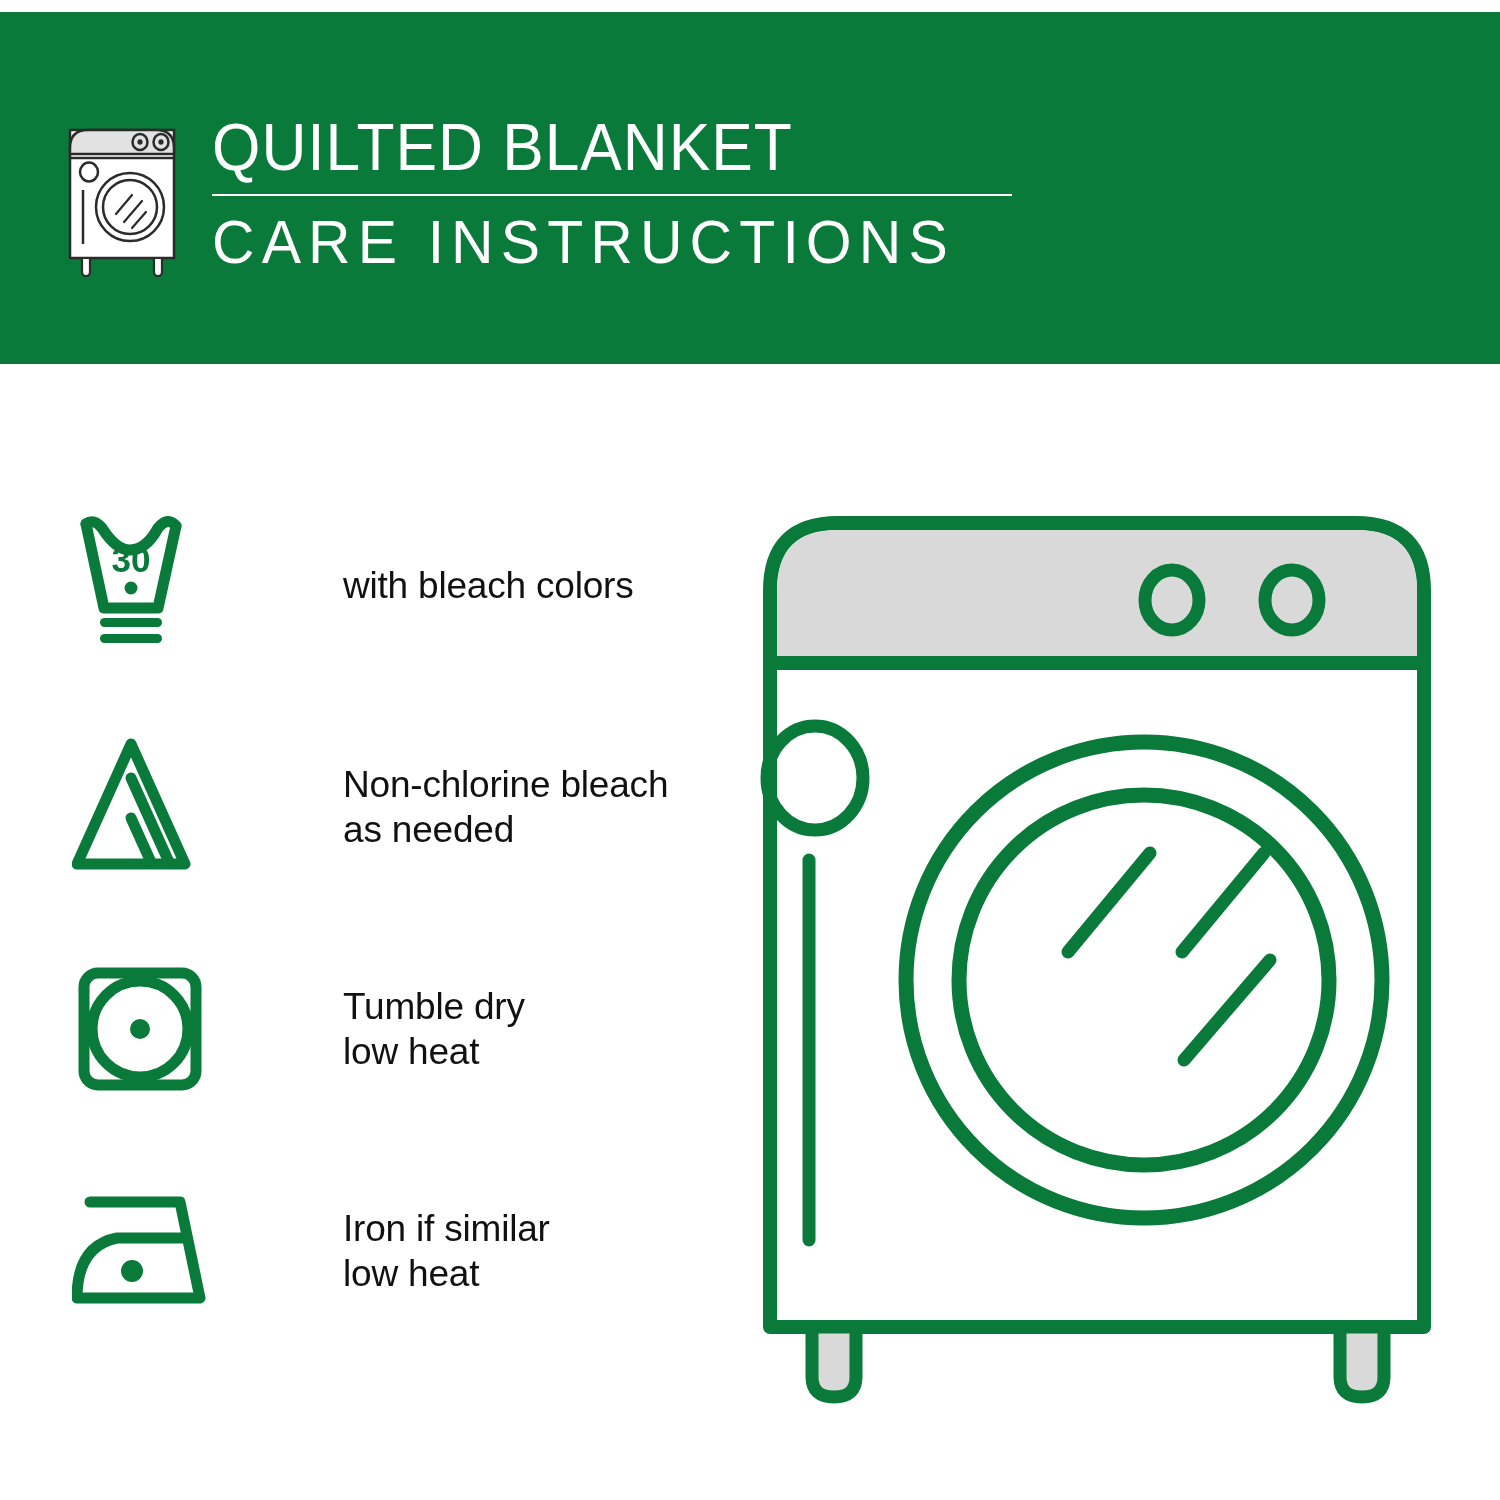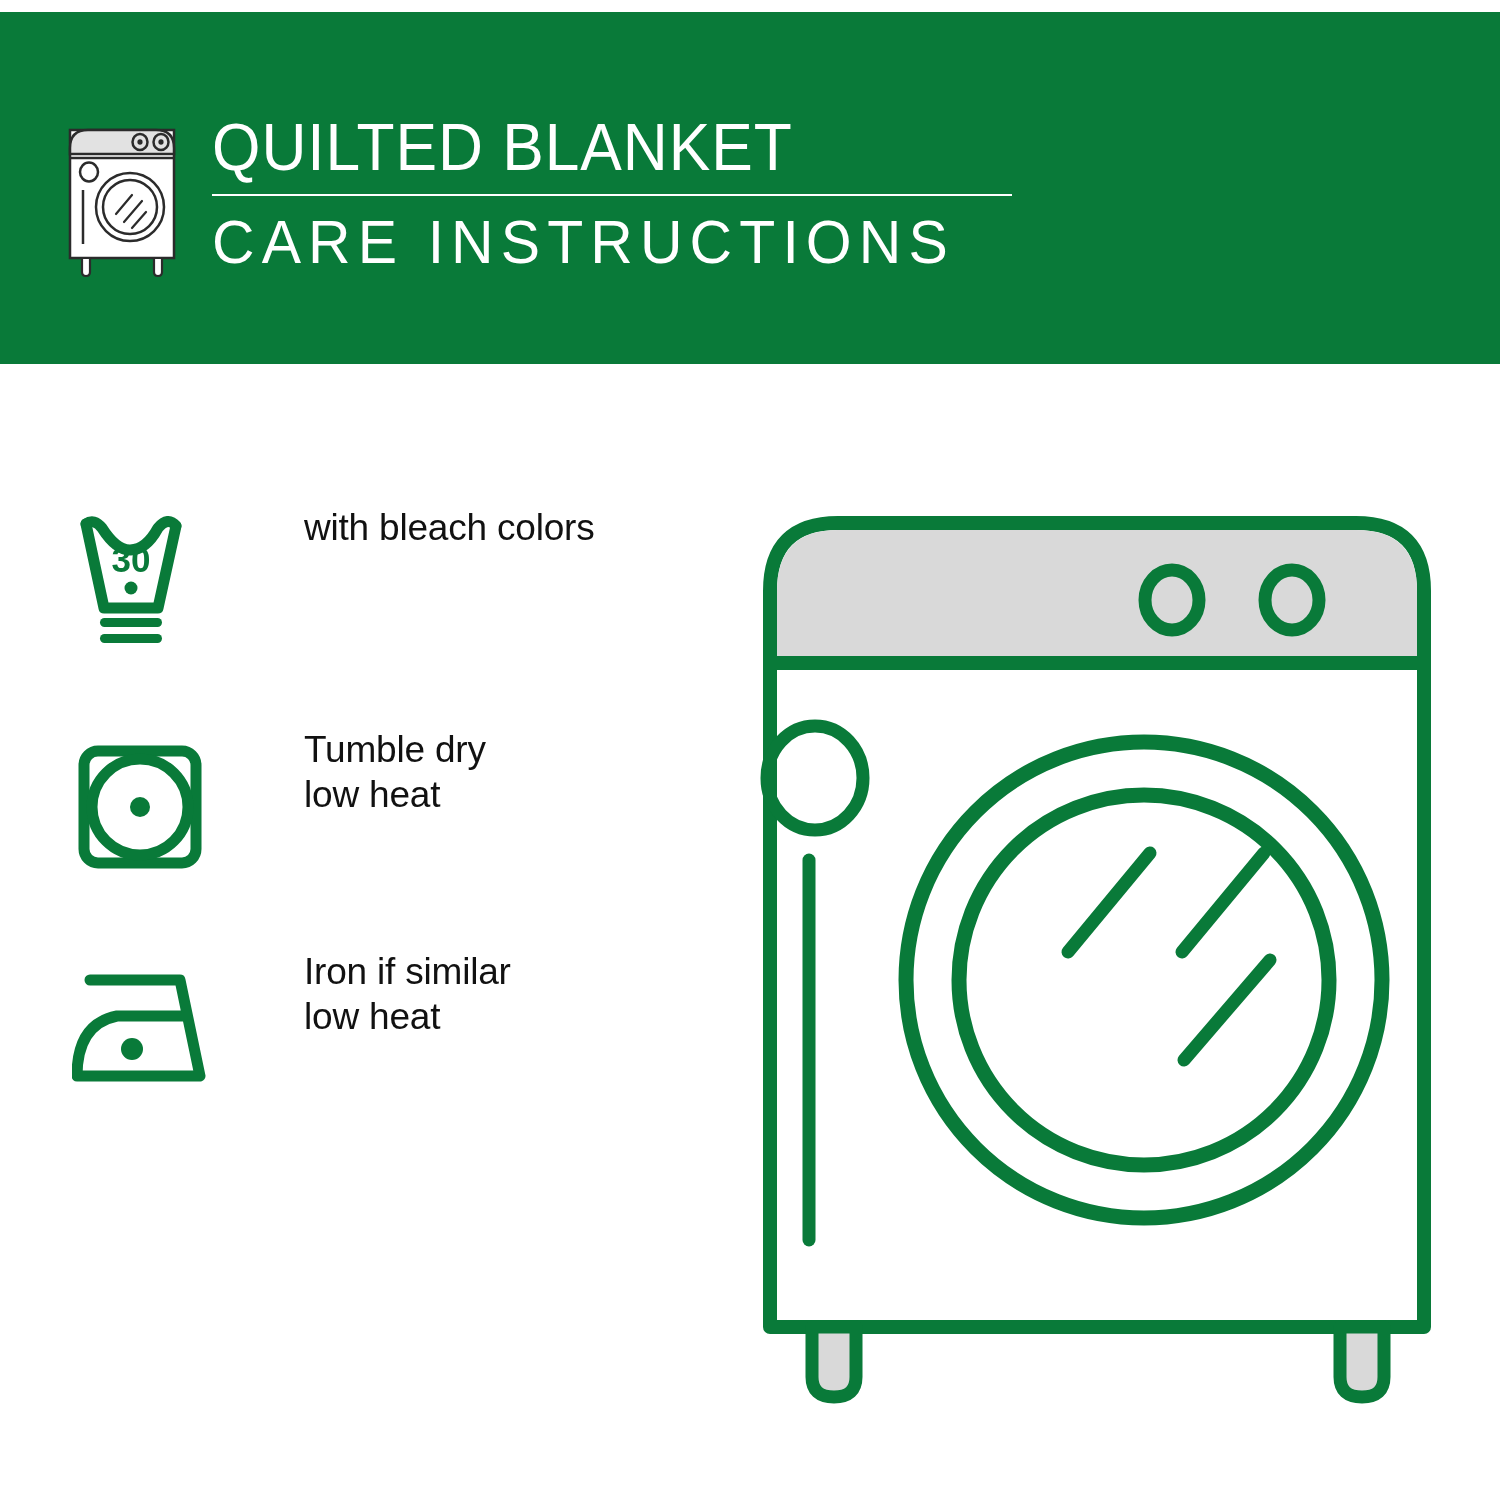--- a/index.html
+++ b/index.html
@@ -73,22 +73,24 @@
 
   
   .care-list {
     position: absolute;
     left: 72px;
     top: 505px;
     width: 640px;
   }
   .care-row {
     display: flex;
+    align-items: center;
     height: 160px;
     margin-bottom: 62px;
+    gap: 39px;
   }
   .care-row:last-child { margin-bottom: 0; }
   .care-symbol {
     width: 170px;
     flex: 0 0 170px;
     display: flex;
     align-items: center;
     justify-content: flex-start;
   }
   .care-text {
@@ -154,20 +156,33 @@
         <circle cx="59" cy="78" r="6.5" fill="#097a39"></circle>
         <rect x="28" y="108" width="62" height="9" rx="4.5" fill="#097a39"></rect>
         <rect x="28" y="124" width="62" height="9" rx="4.5" fill="#097a39"></rect>
       </svg>
     </div>
     <div class="care-text">
       <span class="ln">with bleach colors</span>
     </div>
   </div>
 
+  <div class="care-row">
+    <div class="care-symbol">
+      <svg width="165" height="150" viewBox="0 0 165 150">
+        <path d="M59 12 L113 132 L5 132 Z" fill="none" stroke="#097a39" stroke-width="11" stroke-linejoin="round"></path>
+        <line x1="59" y1="46" x2="96" y2="128" stroke="#097a39" stroke-width="11" stroke-linecap="round"></line>
+        <line x1="59" y1="86" x2="78" y2="128" stroke="#097a39" stroke-width="11" stroke-linecap="round"></line>
+      </svg>
+    </div>
+    <div class="care-text">
+      <span class="ln">Non-chlorine bleach</span>
+      <span class="ln">as needed</span>
+    </div>
+  </div>
 
   <div class="care-row">
     <div class="care-symbol">
       <svg width="165" height="150" viewBox="0 0 165 150">
         <rect x="12" y="19" width="112" height="112" rx="14" ry="14" fill="none" stroke="#097a39" stroke-width="11"></rect>
         <circle cx="68" cy="75" r="48" fill="none" stroke="#097a39" stroke-width="11"></circle>
         <circle cx="68" cy="75" r="10" fill="#097a39"></circle>
       </svg>
     </div>
     <div class="care-text">

